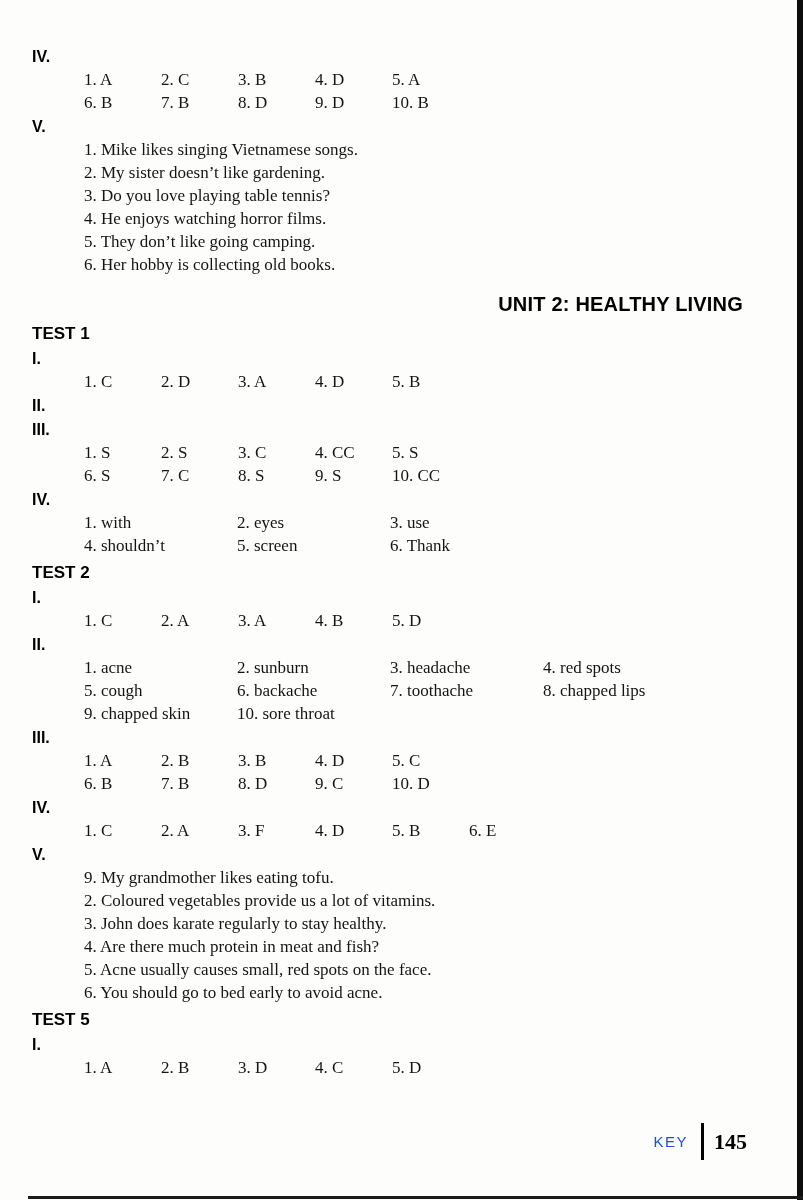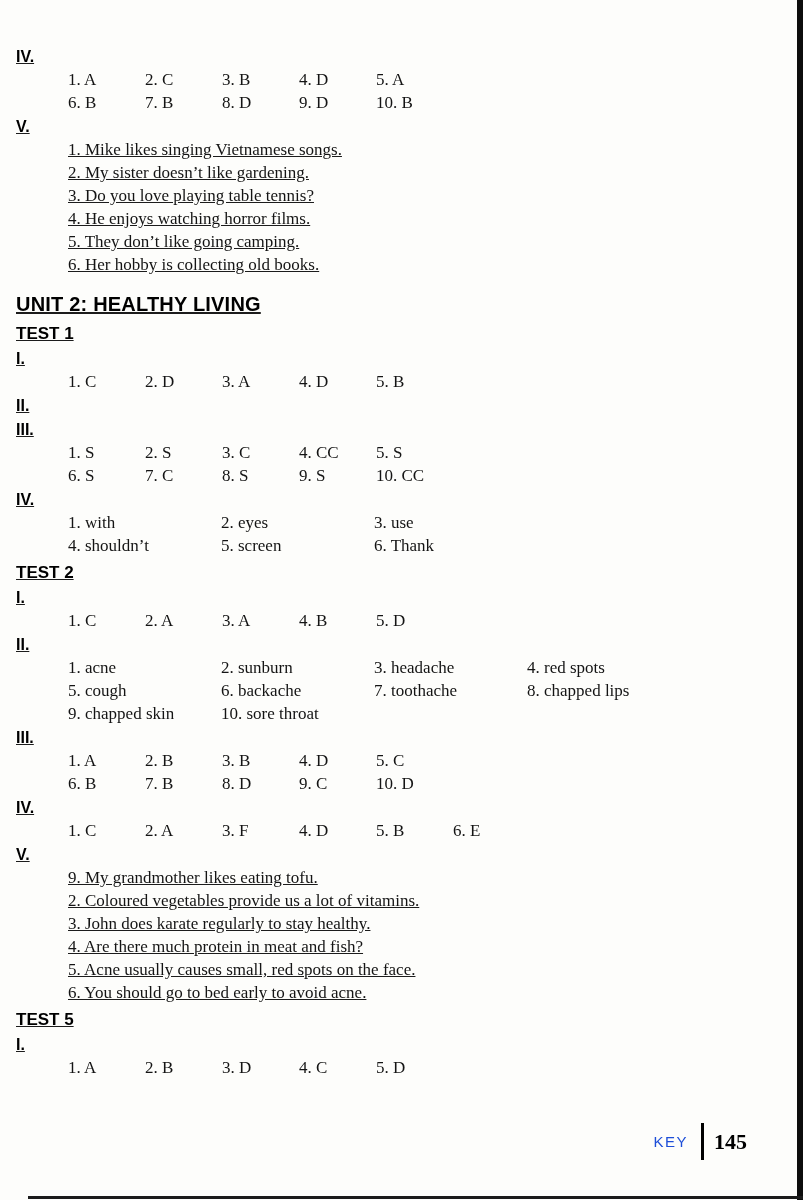--- a/index.html
+++ b/index.html
@@ -7,38 +7,39 @@
   .page {
     position: relative;
     width: 803px;
     height: 1200px;
     margin: 0 auto;
     background: #fdfdfb;
     overflow: hidden;
     color: #1c1c1c;
     font-family: "Liberation Serif", "DejaVu Serif", serif;
   }
-  .content { padding: 44px 60px 0 16px; text-decoration: underline; }
+  .content { padding: 44px 60px 0 32px; }
 
   .roman {
     font-family: "Liberation Sans", "DejaVu Sans", sans-serif;
     font-weight: bold;
     font-size: 16px;
     line-height: 23px;
     color: #000;
     margin-top: 1px;
   }
   .unit-heading {
     font-family: "Liberation Sans", "DejaVu Sans", sans-serif;
     font-weight: bold;
     font-size: 20px;
     line-height: 24px;
     color: #000;
     margin: 16px 0 7px 0;
     letter-spacing: 0.2px;
+    text-align: right;
   }
   .test-heading {
     font-family: "Liberation Sans", "DejaVu Sans", sans-serif;
     font-weight: bold;
     font-size: 17px;
     line-height: 22px;
     color: #000;
     margin: 5px 0 2px 0;
   }
   .answer-grid { margin-left: 52px; }

